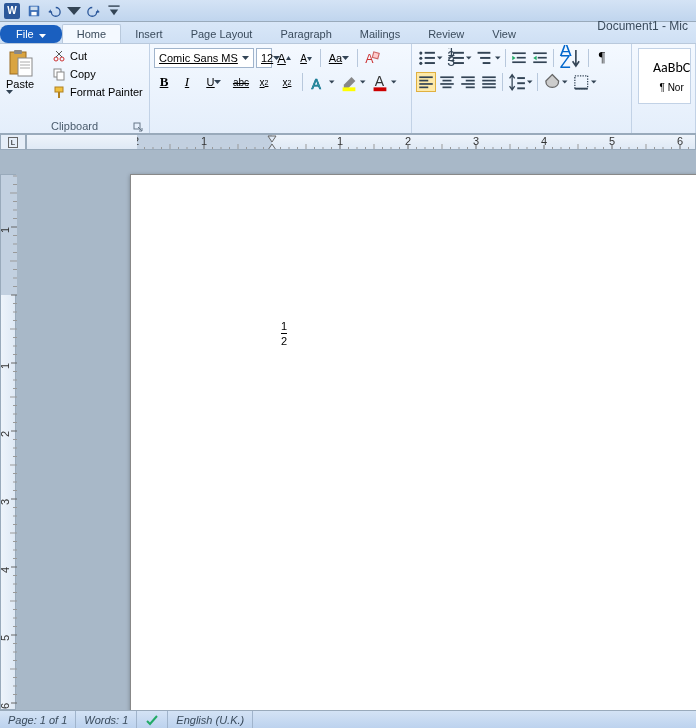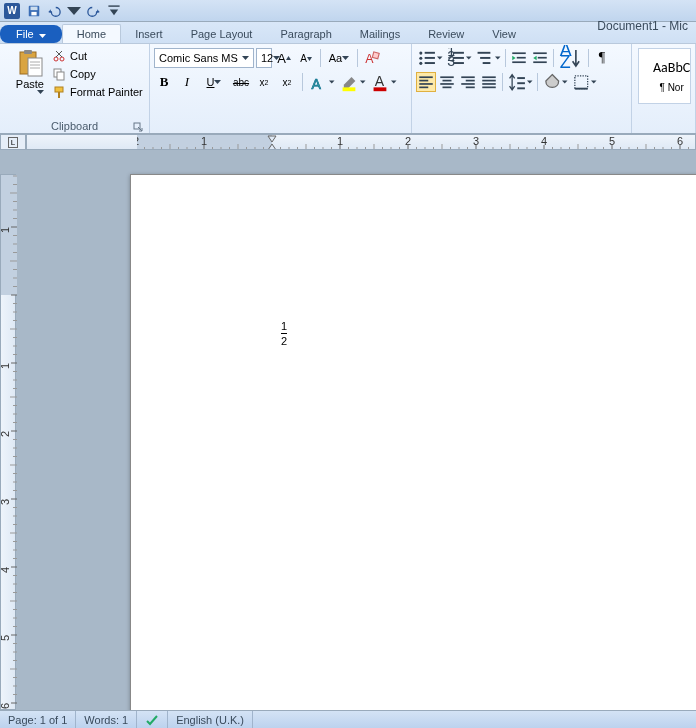--- a/index.html
+++ b/index.html
@@ -20,28 +20,28 @@
 
 
 .ribbon { height: 90px; background: linear-gradient(#f4f9ff, #e4eefb); display: flex; border-bottom: 1px solid #9ab; }
 .group { border-right: 1px solid #c2d2e6; display: flex; flex-direction: column; justify-content: space-between; padding: 2px 4px 0 4px; }
 .group-label { text-align: center; color: #4a5b6c; font-size: 10px; padding: 1px 0; position: relative; }
 .group-label .launcher { position: absolute; right: 2px; bottom: 1px; width: 10px; height: 10px; }
 .group-body { flex: 1; display: flex; align-items: flex-start; }
 
 
 .clipboard { width: 150px; }
-.paste-btn { display: flex; flex-direction: column; align-items: flex-end; width: 42px; padding: 2px; cursor: pointer; }
+.paste-btn { display: flex; flex-direction: column; align-items: flex-start; width: 42px; padding: 2px; cursor: pointer; }
 .paste-btn .icon { width: 28px; height: 30px; }
 .clip-side { display: flex; flex-direction: column; gap: 2px; padding-left: 4px; padding-top: 2px; }
 .clip-item { display: flex; align-items: center; gap: 4px; cursor: pointer; padding: 1px 2px; }
 .clip-item svg, .clip-item .ico { width: 14px; height: 14px; }
 
 
-.font { width: 262px; }
+.font { width: 262px; text-decoration: underline; }
 .font-row1 { display: flex; align-items: center; gap: 2px; margin-bottom: 4px; padding-top: 2px; }
 .font-row2 { display: flex; align-items: center; gap: 3px; }
 .combo { background: #fff; border: 1px solid #a0b4cc; height: 20px; display: flex; align-items: center; padding: 0 2px 0 4px; }
 .combo .dd { width: 12px; display: flex; justify-content: center; }
 .rbtn { width: 20px; height: 20px; display: inline-flex; align-items: center; justify-content: center; cursor: pointer; border: 1px solid transparent; }
 .rbtn.wide { width: 28px; }
 .sep { width: 1px; height: 18px; background: #b8c8dc; margin: 0 2px; }
 
 
 .paragraph { width: 220px; }
@@ -62,21 +62,21 @@
 
 
 .page { position: absolute; top: 40px; left: 130px; width: 700px; height: 800px; background: #fff; border: 1px solid #888; box-shadow: 0 1px 4px rgba(0,0,0,0.3); }
 .fraction { position: absolute; top: 145px; left: 150px; font-family: "Cambria Math", serif; font-size: 22px; text-align: center; line-height: 1.1; }
 .fraction .num { display: block; }
 .fraction .bar { display: block; border-top: 1.5px solid #000; margin: 1px 0; }
 .fraction .den { display: block; }
 
 
 .statusbar { position: absolute; bottom: 0; left: 0; right: 0; height: 18px; background: linear-gradient(#d4e3f5,#bcd2ee); display: flex; align-items: center; border-top: 1px solid #9ab; }
-.status-item { padding: 8px 8px; border-right: 1px solid #a0b4cc; color: #3a4b5c; height: 100%; display: flex; align-items: center; gap: 4px; }
+.status-item { padding: 8px 8px; border-right: 1px solid #a0b4cc; color: #3a4b5c; height: 100%; display: flex; align-items: center; gap: 4px; font-style: italic; }
 
 
 svg { display: block; }
 .dd-arrow { width: 7px; height: 4px; }
 </style>
 </head>
 <body>
 
 <div class="titlebar">
   <span class="word-icon">W</span>

